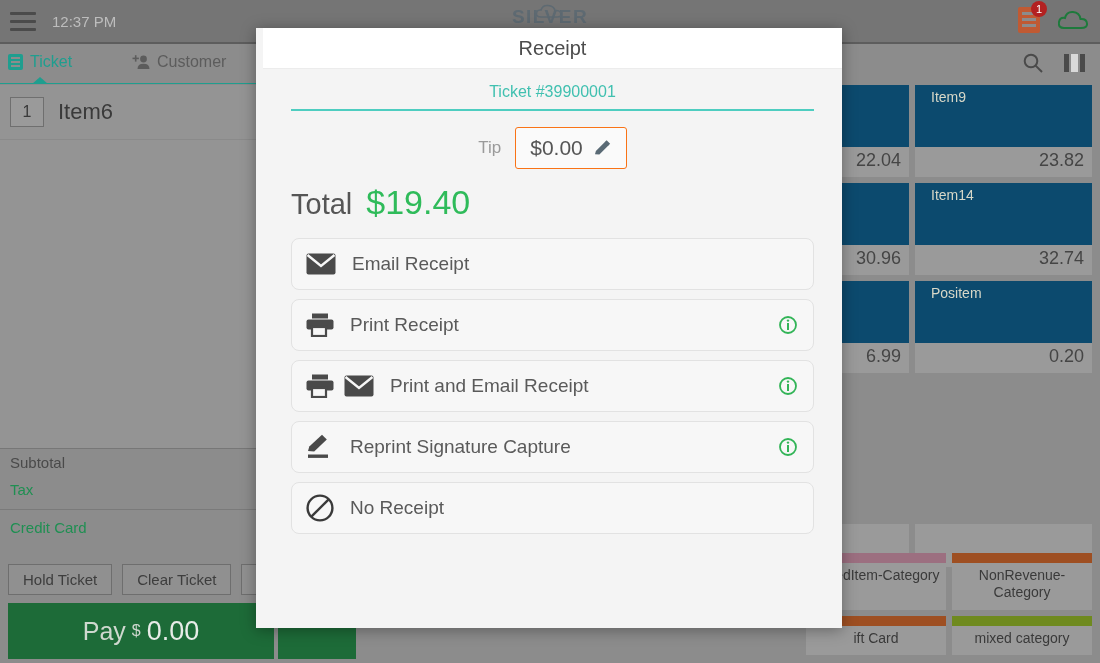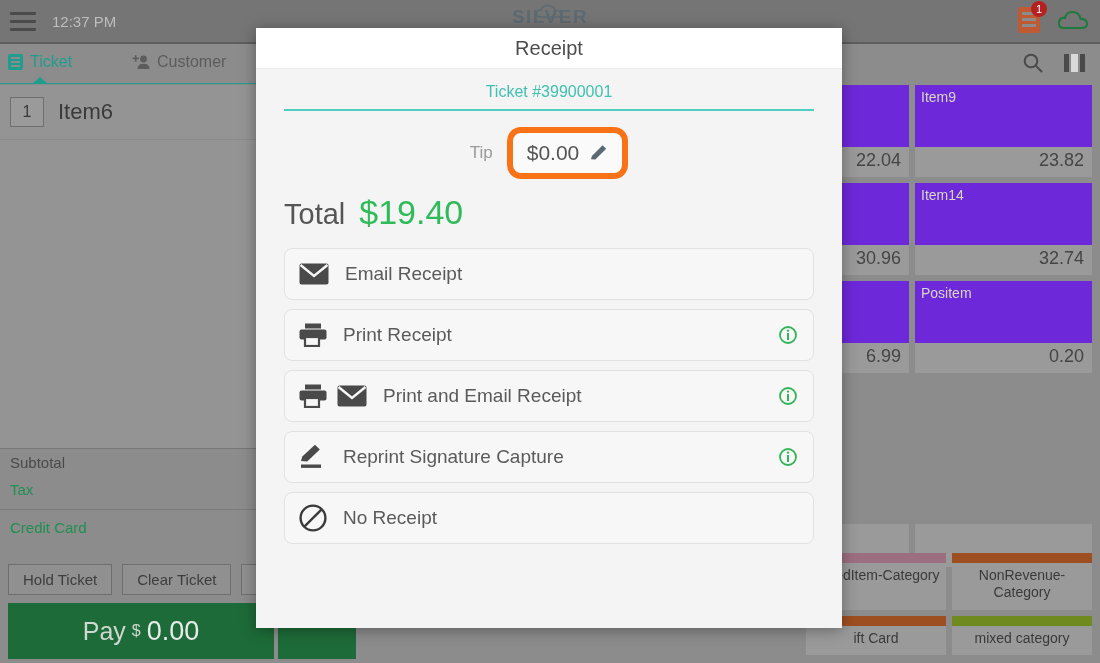--- a/index.html
+++ b/index.html
@@ -137,21 +137,21 @@
 
   
   .itemgrid {
     position: absolute; top: 85px; left: 366px; right: 8px; bottom: 148px;
   }
   .tiles {
     display: grid; grid-template-columns: repeat(4, 1fr);
     gap: 6px;
   }
   .tile { background: #9a9a9a; }
-  .tile .swatch { height: 62px; background: #6d28d9; color: #d8d8c8; font-size: 14px; padding: 4px 6px; }
+  .tile .swatch { height: 62px; background: #0c4a6e; color: #d8d8c8; font-size: 14px; padding: 4px 16px; }
   .tile .price { text-align: right; font-size: 18px; color: #454545; padding: 3px 8px 6px; }
 
   .taxrow {
     position: absolute; left: 366px; right: 8px; bottom: 96px;
     display: grid; grid-template-columns: repeat(4, 1fr); gap: 6px;
   }
   .taxbtn { background: #9a9a9a; text-align: center; font-size: 15px; color: #3a3a3a; padding: 10px 2px 16px; }
 
   .catgrid {
     position: absolute; right: 8px; bottom: 8px; width: 286px;
@@ -160,42 +160,42 @@
   .cat { background: #9a9a9a; }
   .cat .bar { height: 10px; }
   .cat .lbl { font-size: 14px; color: #3a3a3a; text-align: center; padding: 4px 4px 8px; line-height: 1.25; }
 
   
   #modal {
     position: absolute; left: 256px; top: 28px;
     width: 586px; height: 600px;
     background: #f4f4f4;
     box-shadow: 0 2px 14px rgba(0,0,0,.35);
-    display: flex; flex-direction: column;
+    display: flex; flex-direction: column; padding-left: 7px;
   }
   .modal-header {
     height: 41px; background: #fff;
     display: flex; align-items: center; justify-content: center;
     font-size: 20px; color: #4d4d4d;
     border-bottom: 1px solid #ececec;
   }
   .modal-body { padding: 14px 28px 0; flex: 1; }
   .ticketno {
     text-align: center; font-size: 16px; color: #40c0b0;
     padding-bottom: 8px;
   }
   .ticketno-rule { height: 2px; background: #4ecdc0; margin: 0 0 16px; }
   .tiprow {
     display: flex; align-items: center; justify-content: center; gap: 14px;
     margin-bottom: 14px;
   }
   .tiplabel { font-size: 17px; color: #9a9a9a; }
   .tipbox {
-    border: 6px solid #f97316; background: #fafafa;
-    padding: 8px 14px; border-radius: 14px;
+    border: 1px solid #f97316; background: #fafafa;
+    padding: 8px 14px; border-radius: 3px;
     display: flex; align-items: center; gap: 10px;
     font-size: 21px; color: #555;
   }
   .totalrow {
     display: flex; align-items: baseline; justify-content: flex-start; gap: 14px;
     margin-bottom: 16px;
   }
   .totallabel { font-size: 29px; color: #555; }
   .totalvalue { font-size: 34px; color: #2fbb5a; }
   .togglerow {

